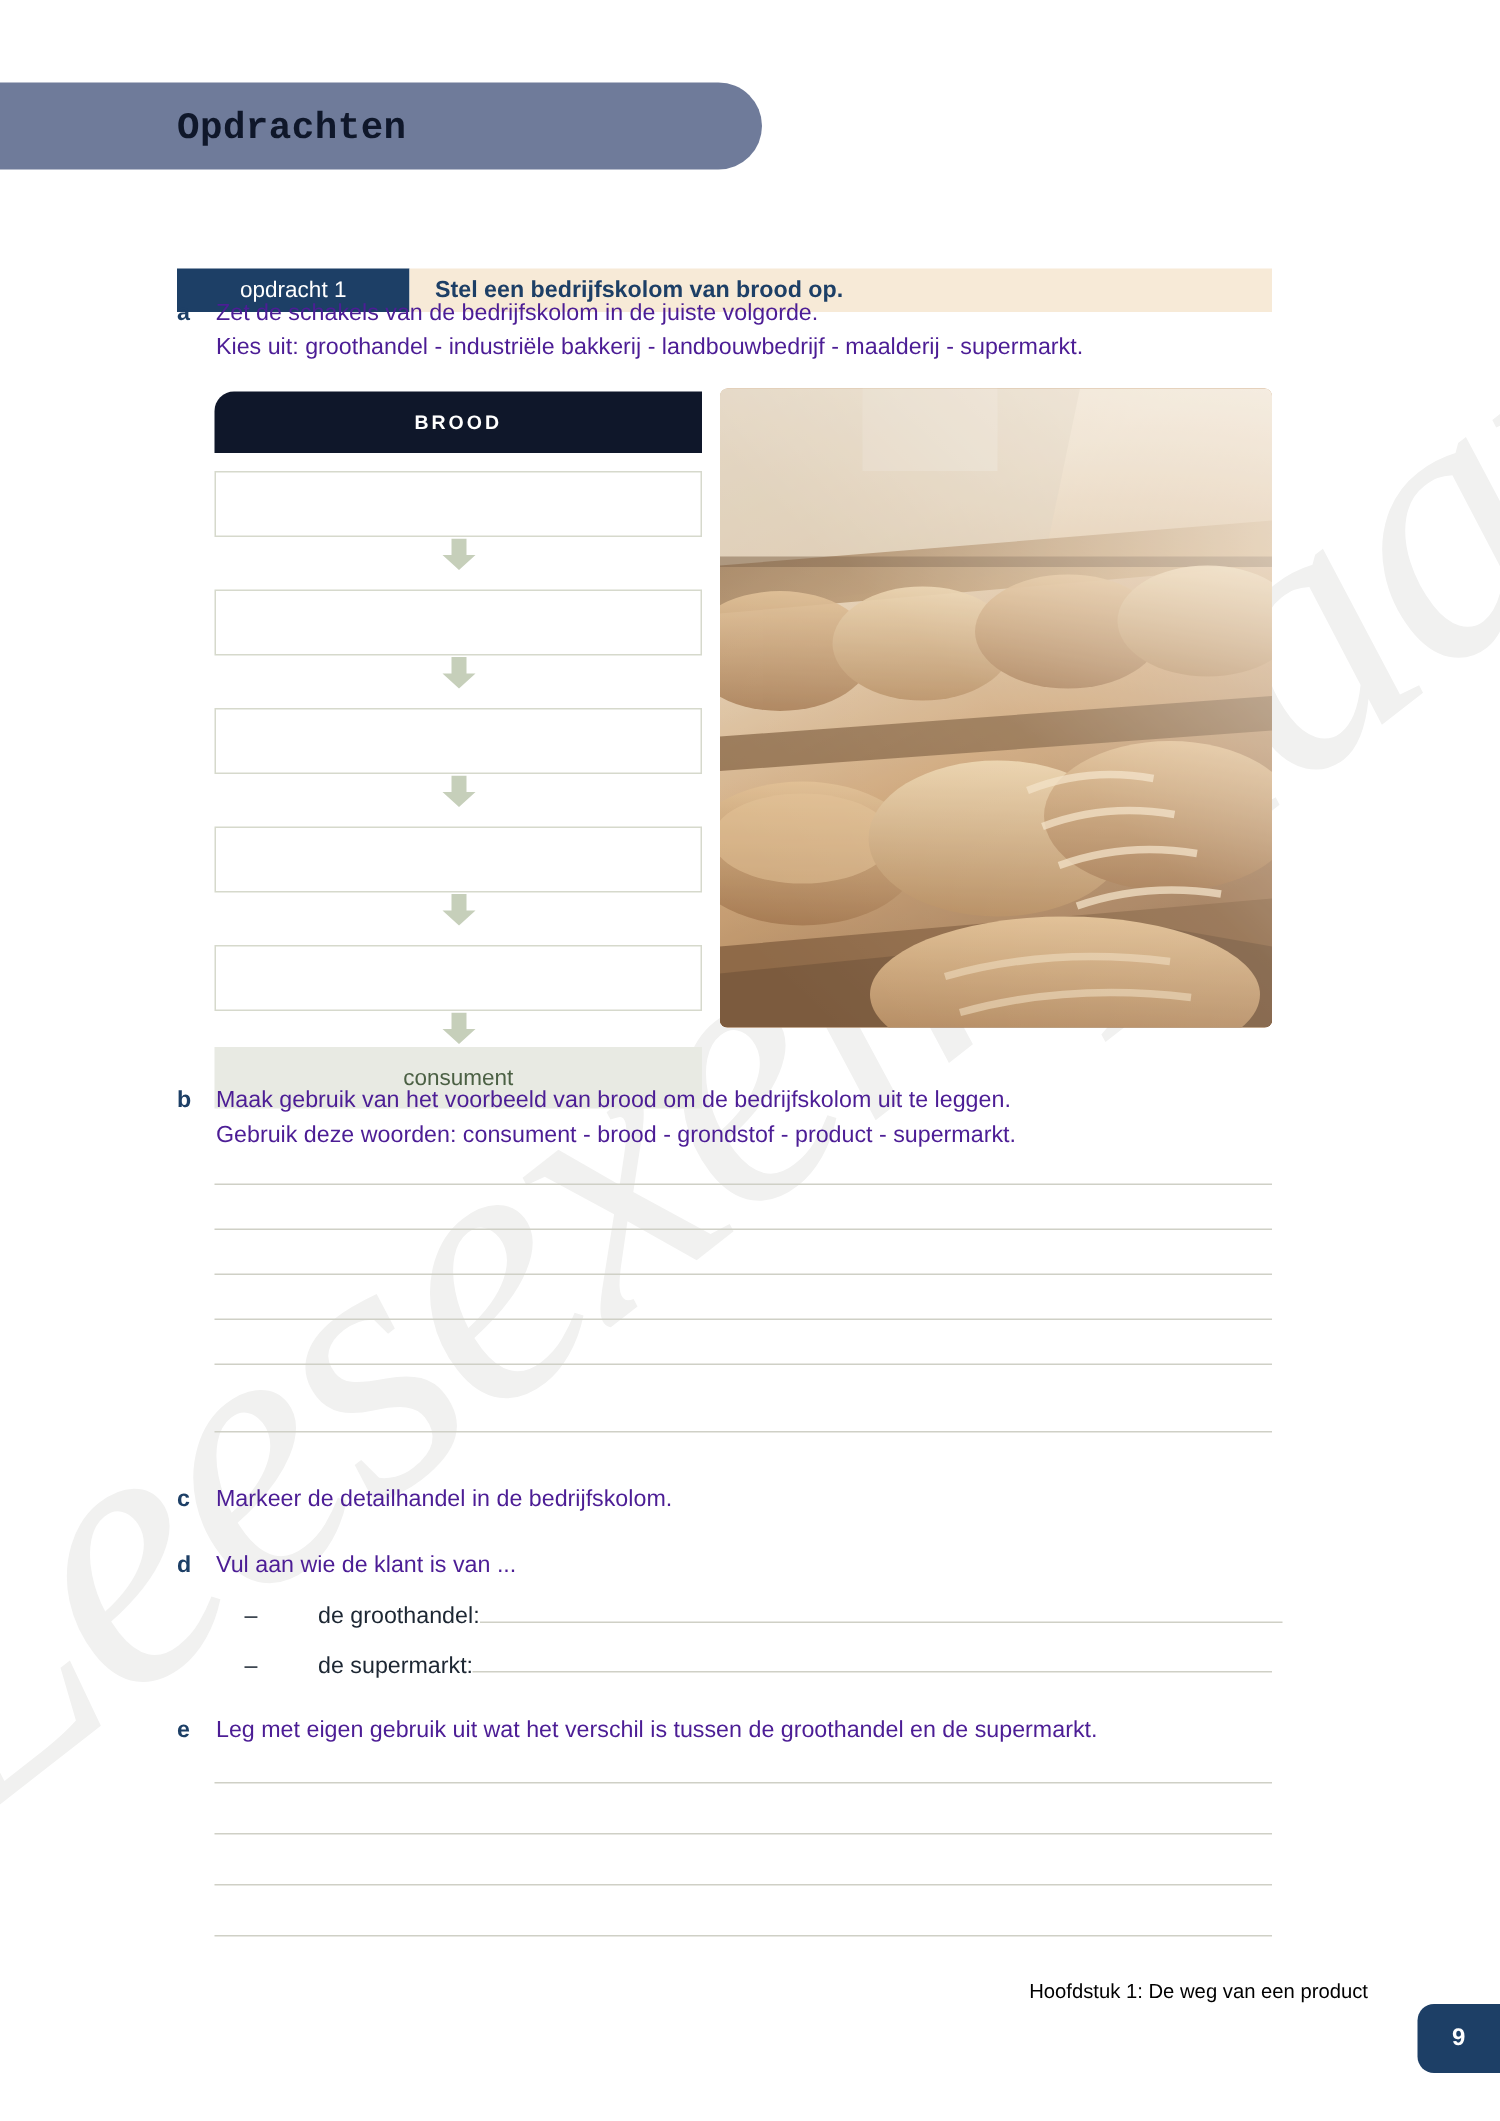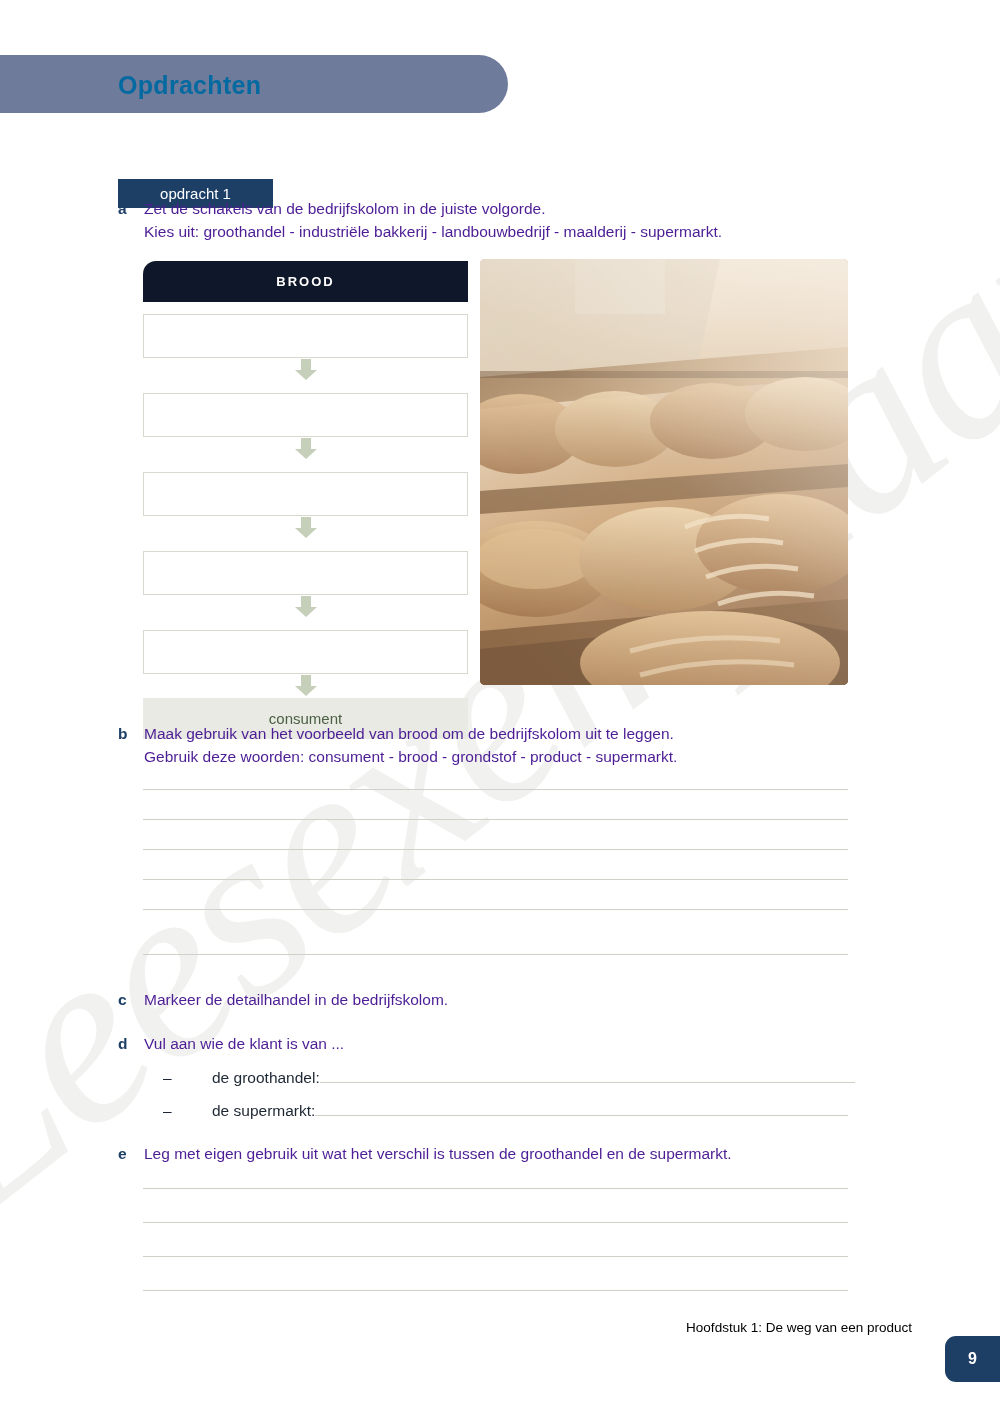--- a/index.html
+++ b/index.html
@@ -47,22 +47,23 @@
     background: #6f7b9a;
     border-top-right-radius: 29px;
     border-bottom-right-radius: 29px;
   }
   .header-title {
     position: absolute;
     left: 118px;
     top: 71px;
     font-size: 25px;
     font-weight: bold;
-    color: #0369a1;
+    color: #0f172a;
     letter-spacing: 0.3px;
+    font-family: Liberation Mono, monospace;
   }
 
   
   .opdracht-strip {
     position: absolute;
     left: 118px;
     top: 143px;
     width: 730px;
     height: 29px;
     display: flex;
@@ -224,20 +225,21 @@
 
 <div class="watermark">Leesexemplaar</div>
 
 <div class="page">
 
   <div class="header-bar"></div>
   <div class="header-title">Opdrachten</div>
 
   <div class="opdracht-strip">
     <div class="opdracht-badge">opdracht 1</div>
+    <div class="opdracht-title">Stel een bedrijfskolom van brood op.</div>
   </div>
 
   <div class="q" id="q-a">
     <div class="q-letter">a</div>
     <div class="q-text">
       <div>Zet de schakels van de bedrijfskolom in de juiste volgorde.</div>
       <div>Kies uit: groothandel - industriële bakkerij - landbouwbedrijf - maalderij - supermarkt.</div>
     </div>
   </div>
 

